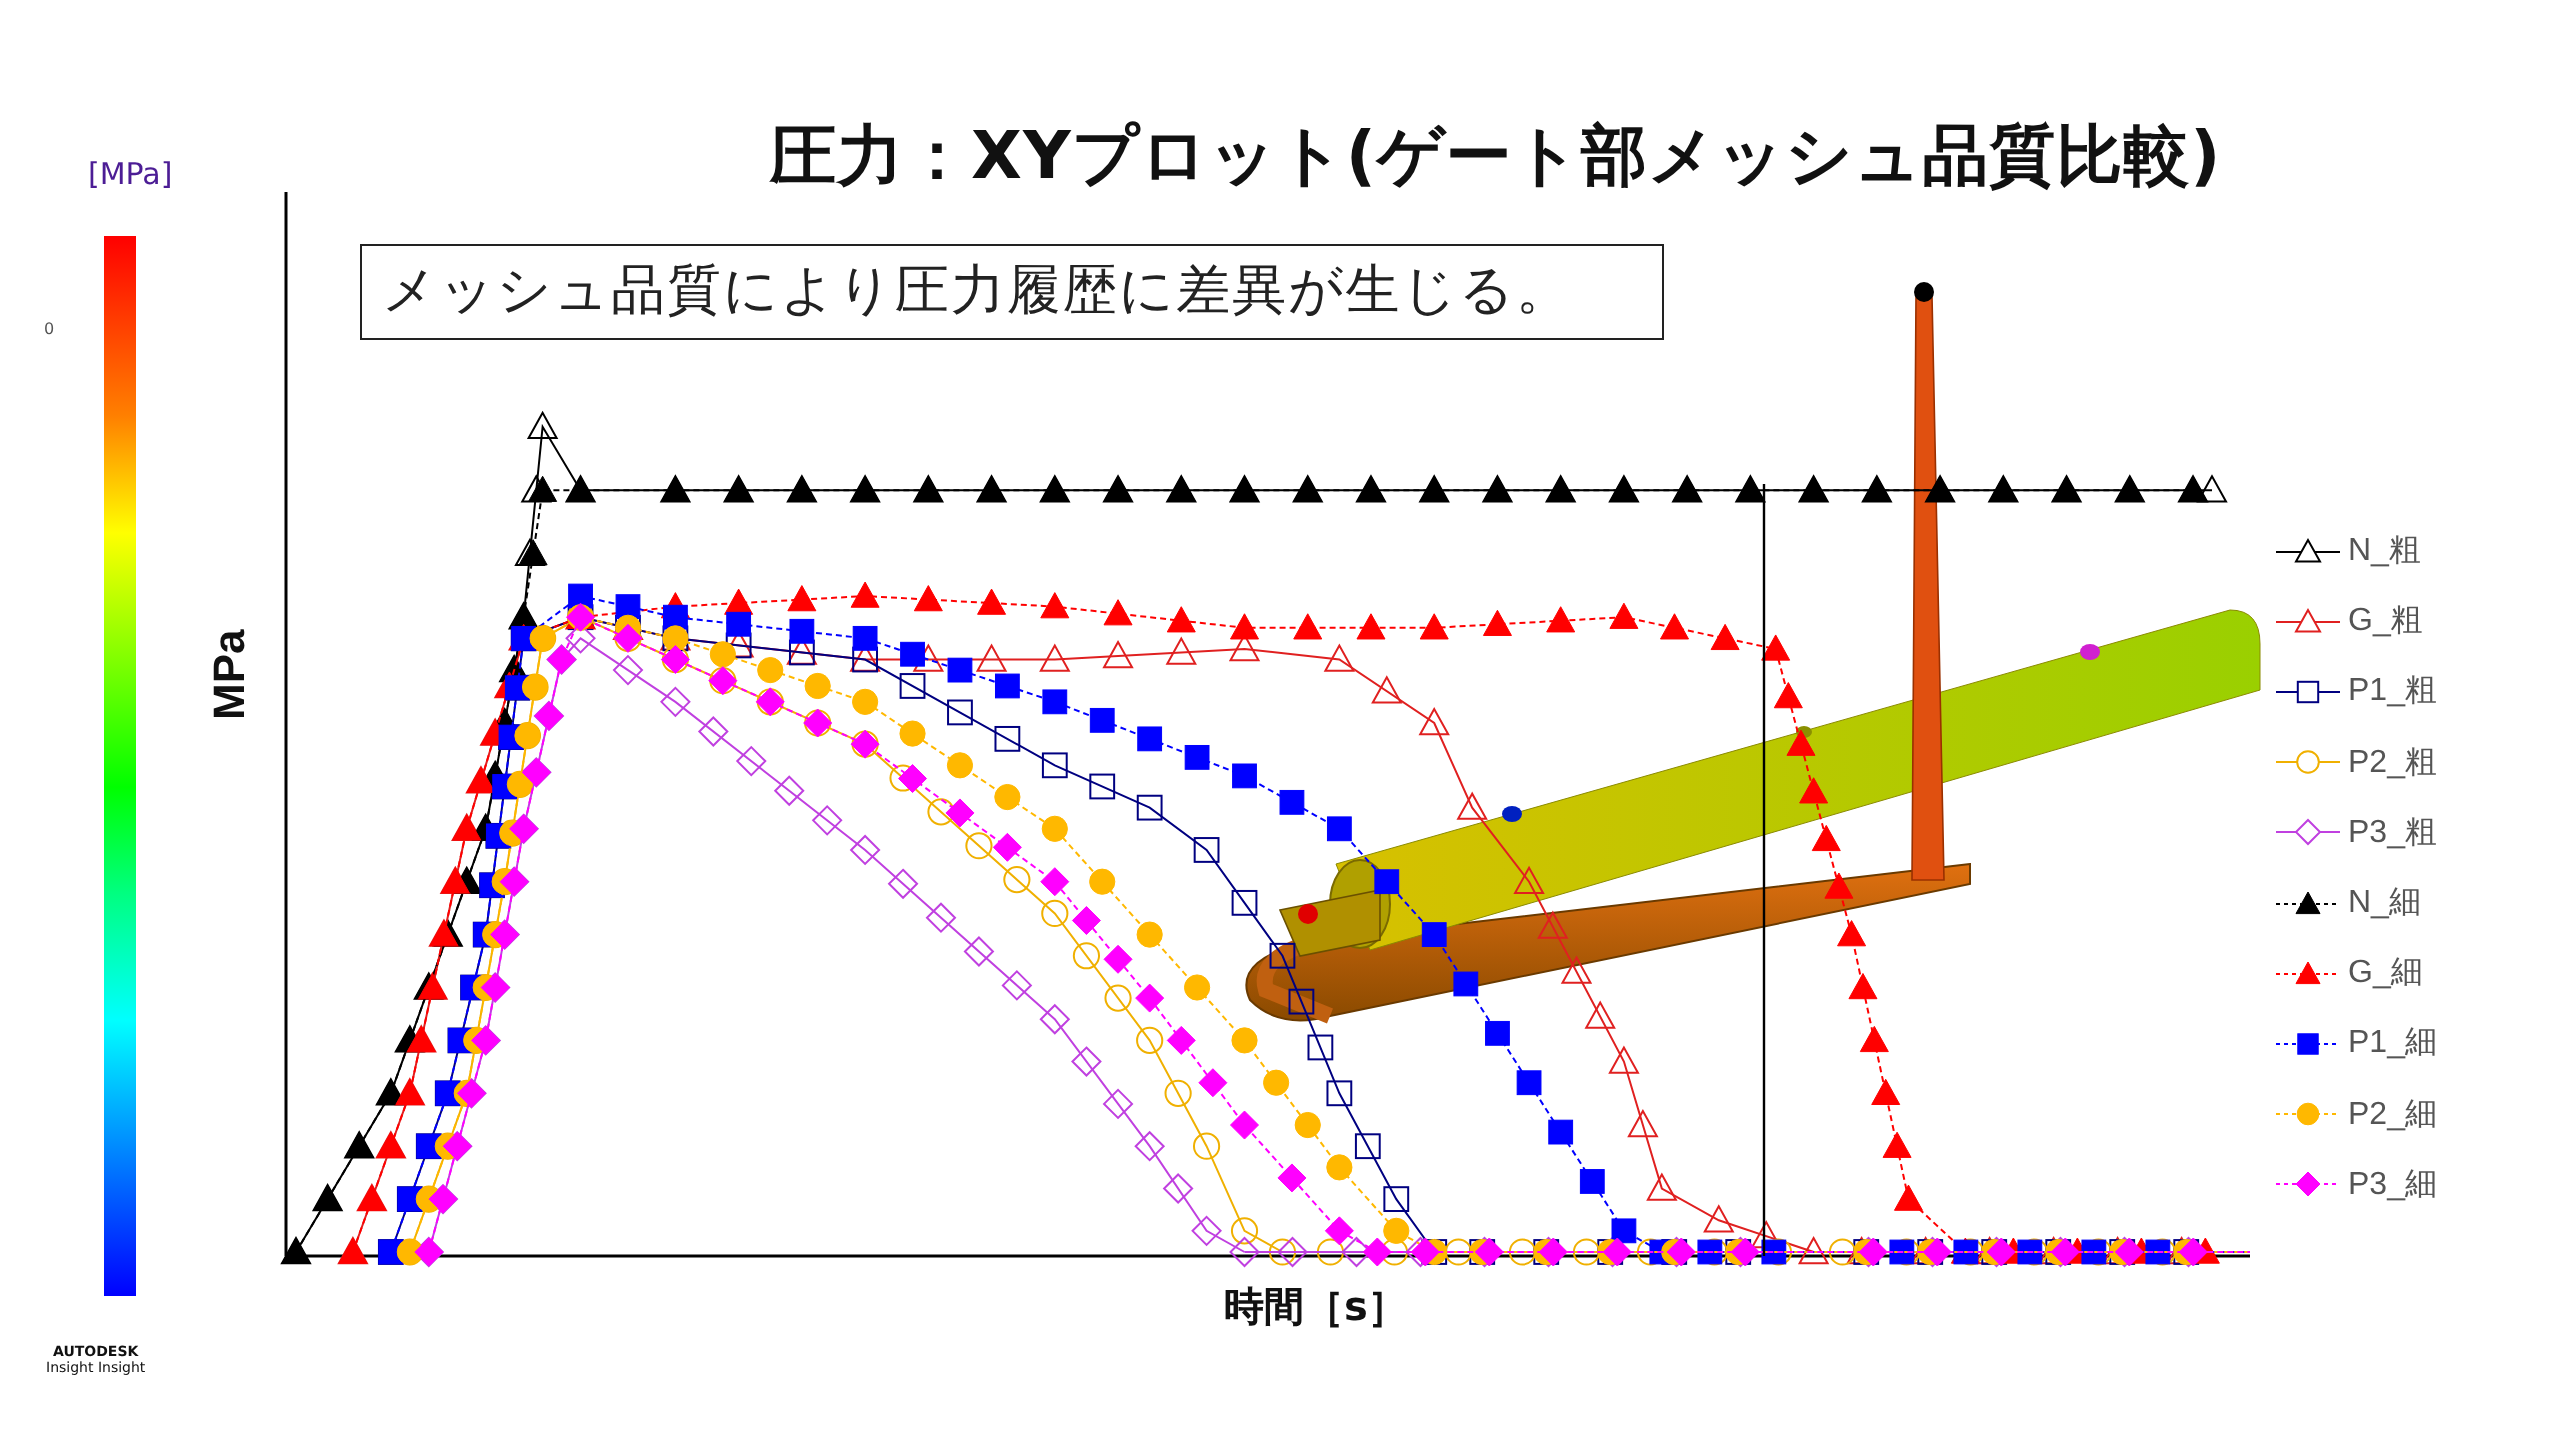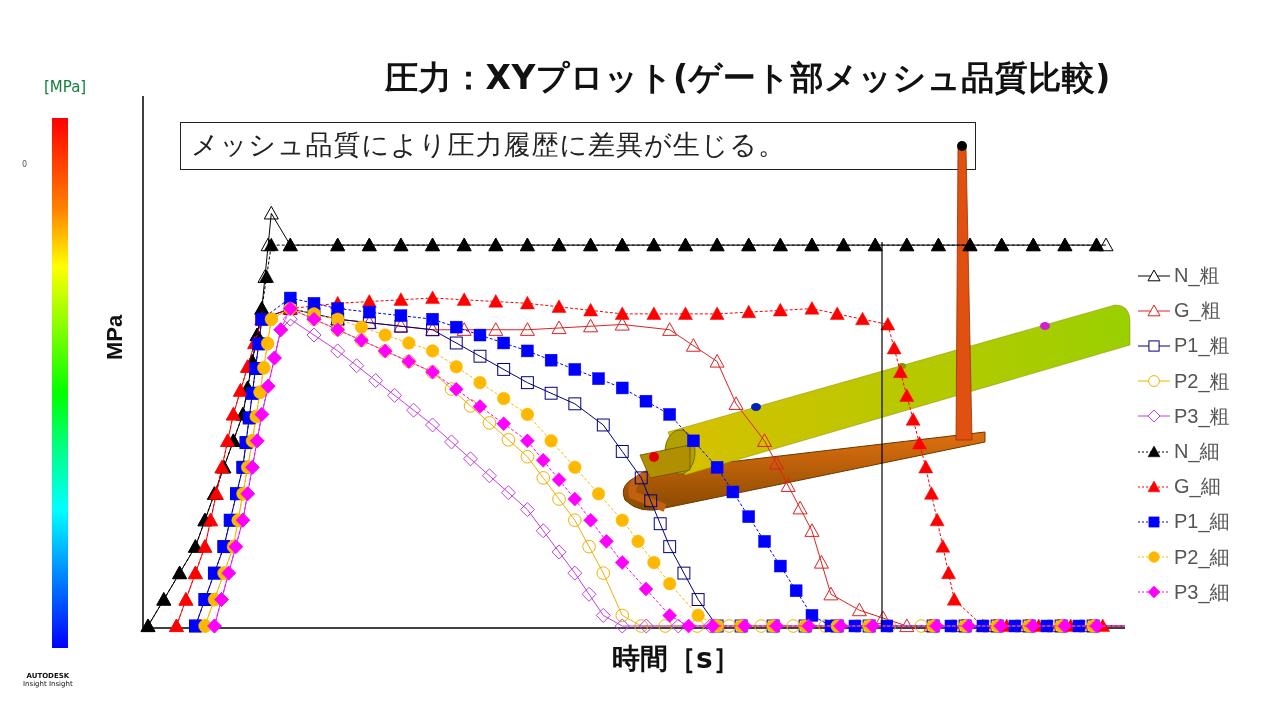--- a/index.html
+++ b/index.html
@@ -1,30 +1,30 @@
 <!DOCTYPE html>
 <html><head>
   <meta charset="utf-8">
   <style>
     html, body { margin: 0; padding: 0; background: #ffffff; }
     body { width: 1280px; height: 720px; position: relative; overflow: hidden; font-family: "DejaVu Sans", sans-serif; }
     .title { position: absolute; left: 385px; top: 56px; font-size: 33px; font-weight: bold; color: #111; letter-spacing: 0.5px; white-space: nowrap; }
-    .note-box { position: absolute; left: 180px; top: 122px; width: 796px; height: 48px; border: 1.5px solid #222; box-sizing: border-box; font-size: 27px; color: #222; padding: 4px 0 0 10px; white-space: nowrap; font-family: "DejaVu Sans", sans-serif; font-weight: 300; letter-spacing: 1px;}
-    .cb-unit { position: absolute; left: 44px; top: 78px; font-size: 15px; color: #15803d; }
+    .note-box { position: absolute; left: 180px; top: 122px; width: 652px; height: 48px; border: 1.5px solid #222; box-sizing: border-box; font-size: 27px; color: #222; padding: 4px 0 0 10px; white-space: nowrap; font-family: "DejaVu Sans", sans-serif; font-weight: 300; letter-spacing: 1px;}
+    .cb-unit { position: absolute; left: 44px; top: 78px; font-size: 15px; color: #4c1d95; }
     .cb-bar { position: absolute; left: 52px; top: 118px; width: 16px; height: 530px; background: linear-gradient(to bottom, #ff0000 0%, #ff8000 17%, #ffff00 28%, #80ff00 40%, #00ff00 52%, #00ff80 62%, #00ffff 74%, #0080ff 87%, #0000ff 100%); }
     .cb-tick { position: absolute; left: 22px; top: 160px; font-size: 8px; color: #555; }
     .brand { position: absolute; left: 23px; top: 672px; font-size: 7px; line-height: 8px; color: #111; text-align: center; }
     .brand b { font-weight: bold; display: block; }
     .ylabel { position: absolute; left: 102px; top: 360px; font-size: 22px; font-weight: bold; transform: rotate(-90deg); transform-origin: left top; color: #111; font-family: "Liberation Sans", sans-serif;}
-    .xlabel { position: absolute; left: 612px; top: 640px; font-size: 28px; font-weight: bold; color: #111; }
+    .xlabel { position: absolute; left: 612px; top: 640px; font-size: 20px; font-weight: bold; color: #111; }
     svg.plot { position: absolute; left: 0; top: 0; }
     .legend { position: absolute; left: 1136px; top: 258px; }
     .leg-item { display: flex; align-items: center; height: 35.2px; }
     .leg-sym { width: 36px; height: 20px; }
-    .leg-label { font-family: "Liberation Sans", sans-serif; font-size: 20px; color: #555; margin-left: 2px; white-space: nowrap; }
+    .leg-label { font-family: "Liberation Sans", sans-serif; font-size: 16px; color: #555; margin-left: 2px; white-space: nowrap; }
   </style>
 </head>
 <body>
 
 <div class="title">圧力：XYプロット(ゲート部メッシュ品質比較)</div>
 <div class="note-box">メッシュ品質により圧力履歴に差異が生じる。</div>
 
 <div class="cb-unit">[MPa]</div>
 <div class="cb-bar"></div>
 <div class="cb-tick">0</div>

